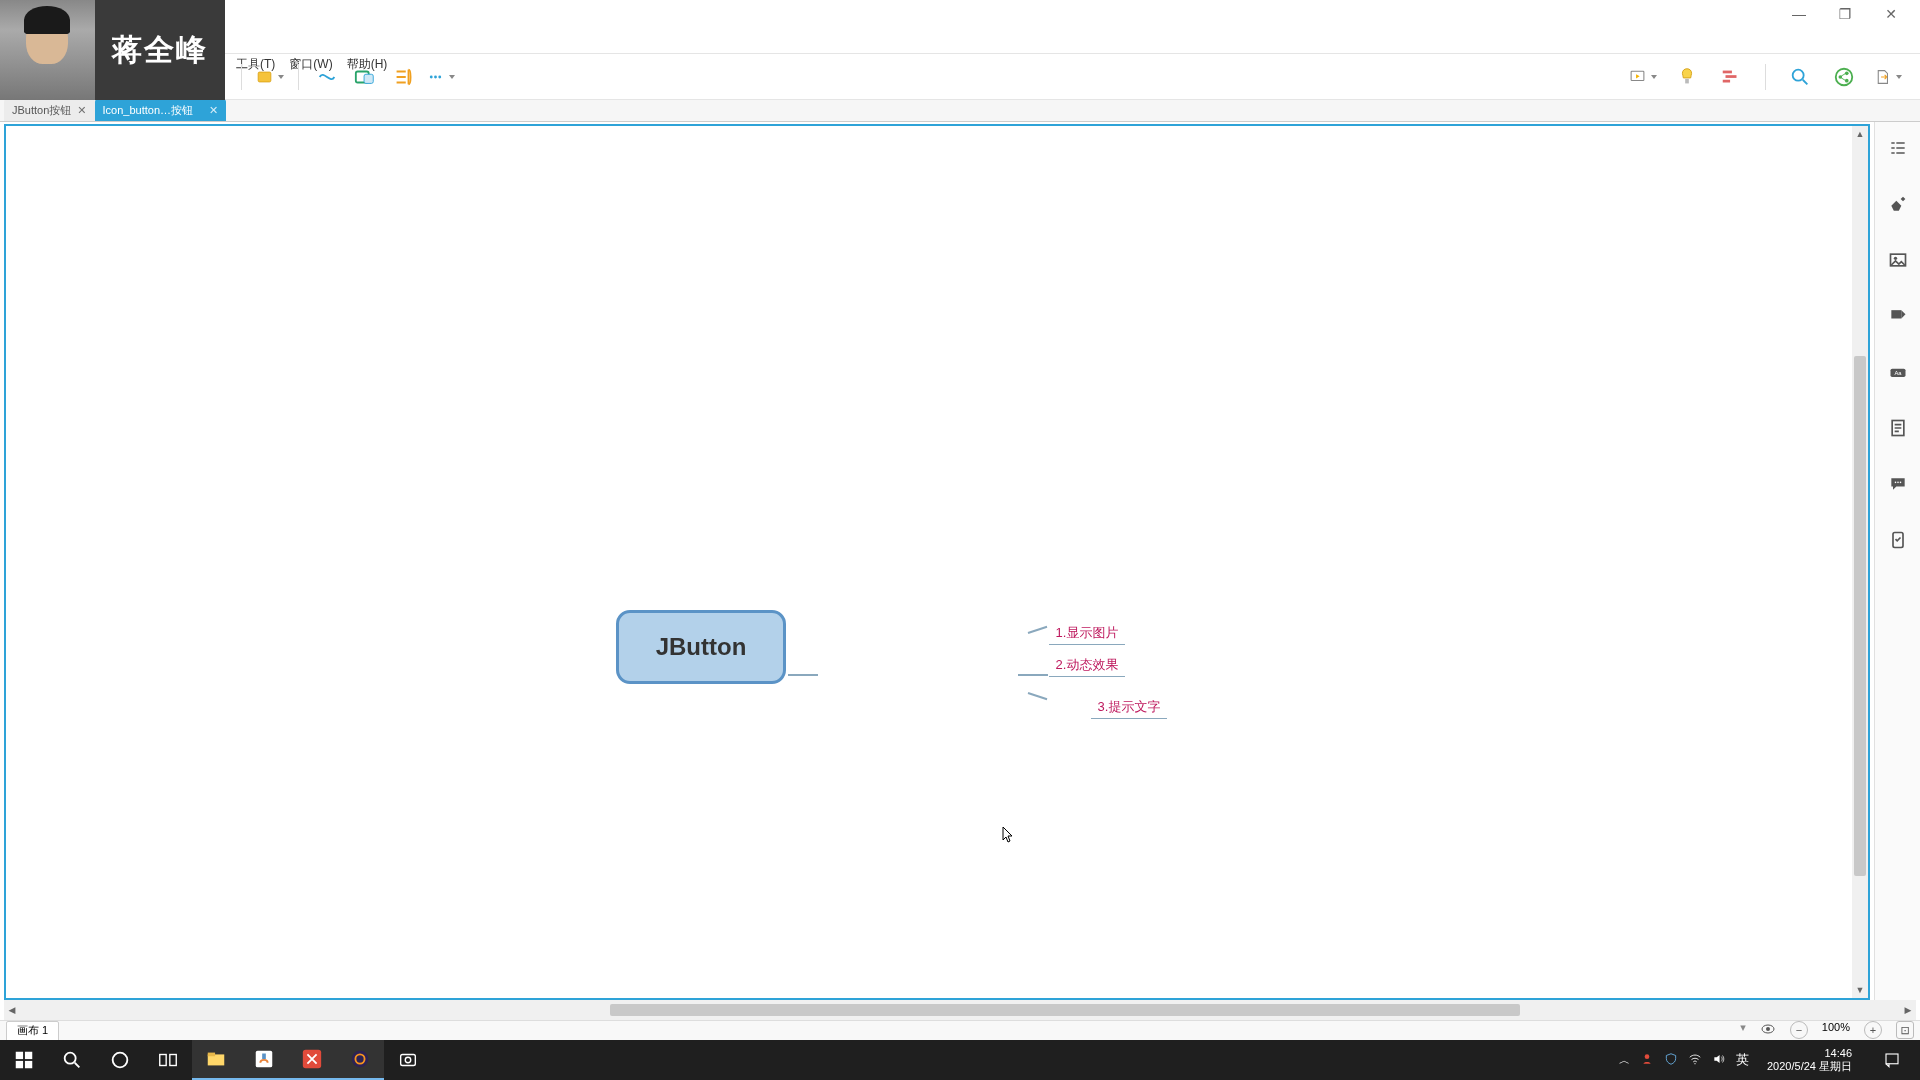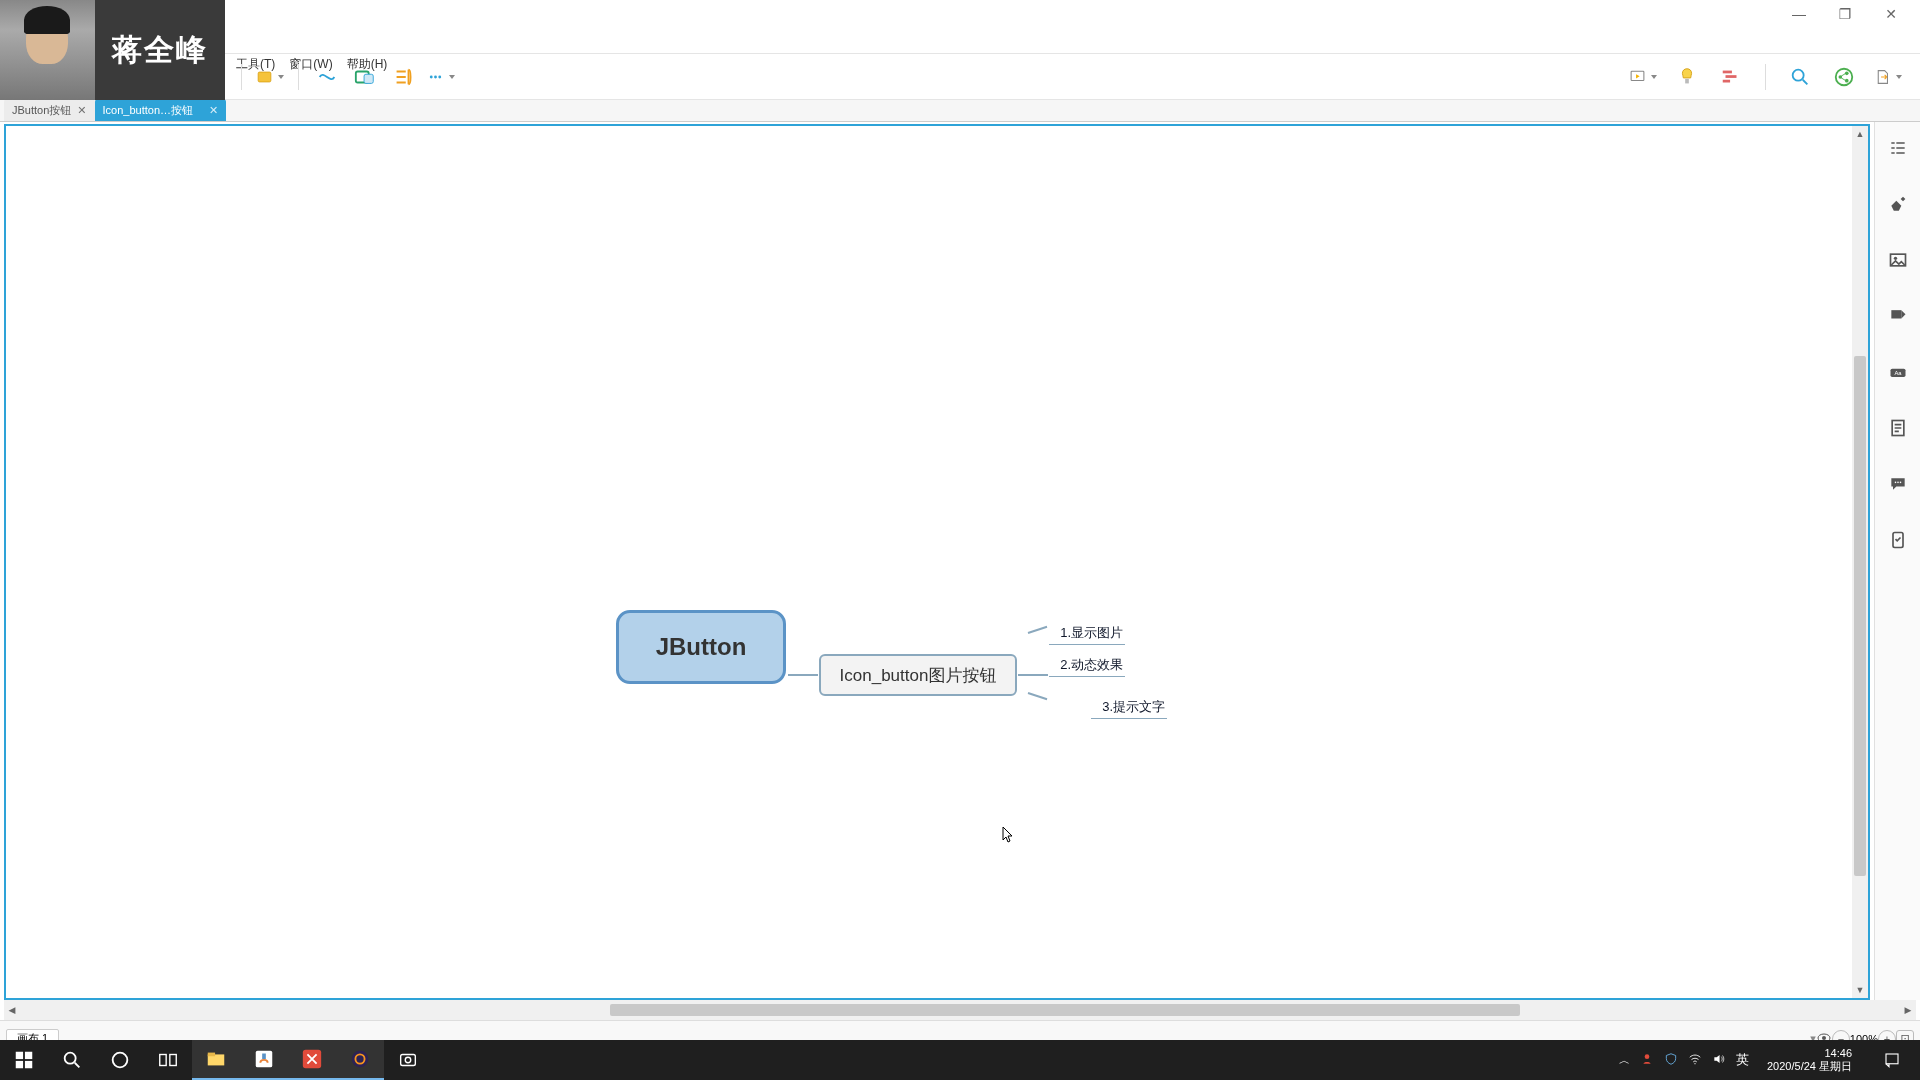--- a/index.html
+++ b/index.html
@@ -38,21 +38,21 @@
 .tab .close { font-size: 11px; opacity: .8; }
 
 
 .workspace { display: flex; height: calc(1080px - 28px - 26px - 46px - 22px - 20px - 20px - 40px); }
 .canvas-wrap { flex: 1; position: relative; border: 2px solid #2ea3d8; background: #fff; margin: 2px 4px 0 4px; }
 .canvas { position: absolute; inset: 0; }
 
 
 .root-node { position: absolute; left: 610px; top: 484px; width: 170px; height: 74px; background: #b3d1ea; border: 3px solid #5b93c6; border-radius: 14px; display: flex; align-items: center; justify-content: center; font-size: 24px; font-weight: 700; color: #333; }
 .child-node { position: absolute; left: 813px; top: 528px; width: 198px; height: 42px; background: #f3f3f3; border: 2px solid #8aa8bd; border-radius: 6px; display: flex; align-items: center; justify-content: center; font-size: 17px; color: #333; }
-.leaf { position: absolute; left: 1043px; width: 76px; font-size: 13px; color: #0f172a; border-bottom: 1px solid #8aa8bd; padding: 0 2px 2px 2px; text-align: right; }
+.leaf { position: absolute; left: 1043px; width: 76px; font-size: 13px; color: #be185d; border-bottom: 1px solid #8aa8bd; padding: 0 2px 2px 2px; text-align: center; }
 .leaf1 { top: 498px; }
 .leaf2 { top: 530px; }
 .leaf3 { top: 572px; margin-left: 42px; }
 .connector { position: absolute; background: #8aa8bd; height: 2px; }
 .conn1 { left: 782px; top: 548px; width: 30px; }
 .conn2 { left: 1012px; top: 548px; width: 22px; }
 .conn-fan { position: absolute; left: 1022px; top: 500px; width: 20px; height: 72px; }
 .conn-fan::before, .conn-fan::after, .conn-fan .mid { content:""; position:absolute; left:0; height:2px; background:#8aa8bd; }
 .conn-fan::before { top: 6px; width: 20px; transform-origin:left; transform: rotate(-18deg); }
 .conn-fan .mid { top: 48px; width: 20px; }
@@ -64,21 +64,21 @@
 
 .vscroll { position:absolute; right:0; top:0; width:16px; height:100%; background:#f0f0f0; }
 .vscroll .thumb { position:absolute; left:2px; width:12px; top:230px; height:520px; background:#c8c8c8; border-radius:2px; }
 .vscroll .arr { position:absolute; left:0; width:16px; height:16px; display:flex; align-items:center; justify-content:center; font-size:9px; color:#666; }
 .hscroll-row { height: 20px; display:flex; align-items:center; background:#f0f0f0; margin: 0 4px; }
 .hscroll-row .hs { flex:1; height:16px; background:#f0f0f0; position:relative; }
 .hscroll-row .hs .thumb { position:absolute; top:2px; left:590px; width:910px; height:12px; background:#c8c8c8; border-radius:2px; }
 .hscroll-row .arr { width:16px; text-align:center; font-size:9px; color:#666; }
 
 
-.sheetrow { height: 36px; display:flex; align-items:center; font-size:11px; background:#f8f8f8; border-top:1px solid #ddd; padding: 0 6px; gap:0; }
+.sheetrow { height: 36px; display:flex; font-size:11px; background:#f8f8f8; border-top:1px solid #ddd; padding: 0 6px; gap:14px; }
 .sheetrow .sheet-tab { padding:1px 10px; background:#fff; border:1px solid #ccc; border-radius:2px; }
 .sheetrow .flex { flex:1; }
 .sheetrow .zbtn { width:18px; height:18px; border:1px solid #bbb; border-radius:50%; display:flex; align-items:center; justify-content:center; font-size:11px; color:#555; }
 
 
 .statusbar { height: 20px; display:flex; align-items:center; font-size:11px; background:#f8f8f8; border-top:1px solid #ddd; padding: 0 8px; color:#444; }
 .statusbar .flex { flex:1; }
 
 
 .sidepanel { width: 46px; background:#fafafa; border-left:1px solid #e0e0e0; display:flex; flex-direction:column; align-items:center; padding-top:12px; gap:28px; }
@@ -205,21 +205,20 @@
     <span>Icon_button…按钮</span>
     <span class="close">✕</span>
   </div>
 </div>
 
 <div class="workspace">
   <div class="canvas-wrap">
     <div class="canvas">
       <div class="root-node">JButton</div>
       <div class="connector conn1"></div>
-      <div class="child-node">Icon_button图片按钮</div>
       <div class="connector conn2"></div>
       <div class="conn-fan">
           <div class="mid"></div>
         </div>
       <div class="leaf leaf1">1.显示图片</div>
       <div class="leaf leaf2">2.动态效果</div>
       <div class="leaf leaf3">3.提示文字</div>
       <div class="cursor">
         <svg viewBox="0 0 12 18">
             <path d="M1 1l0 13 3-3 2 5 2-1-2-5 4 0z" fill="#fff" stroke="#000" stroke-width="1"></path>

